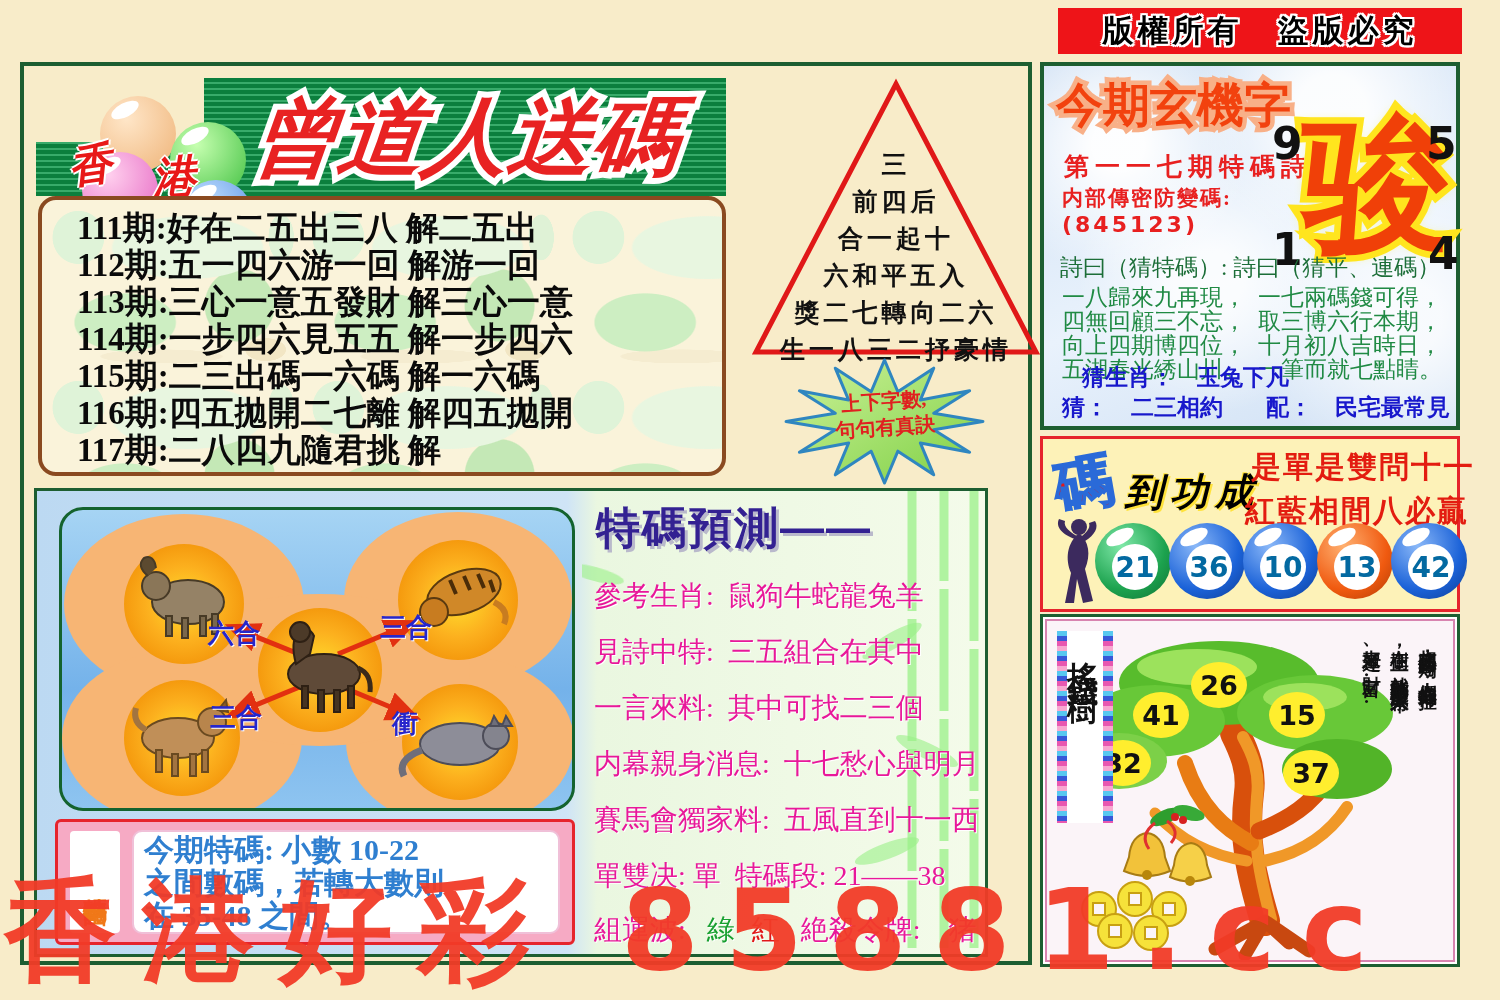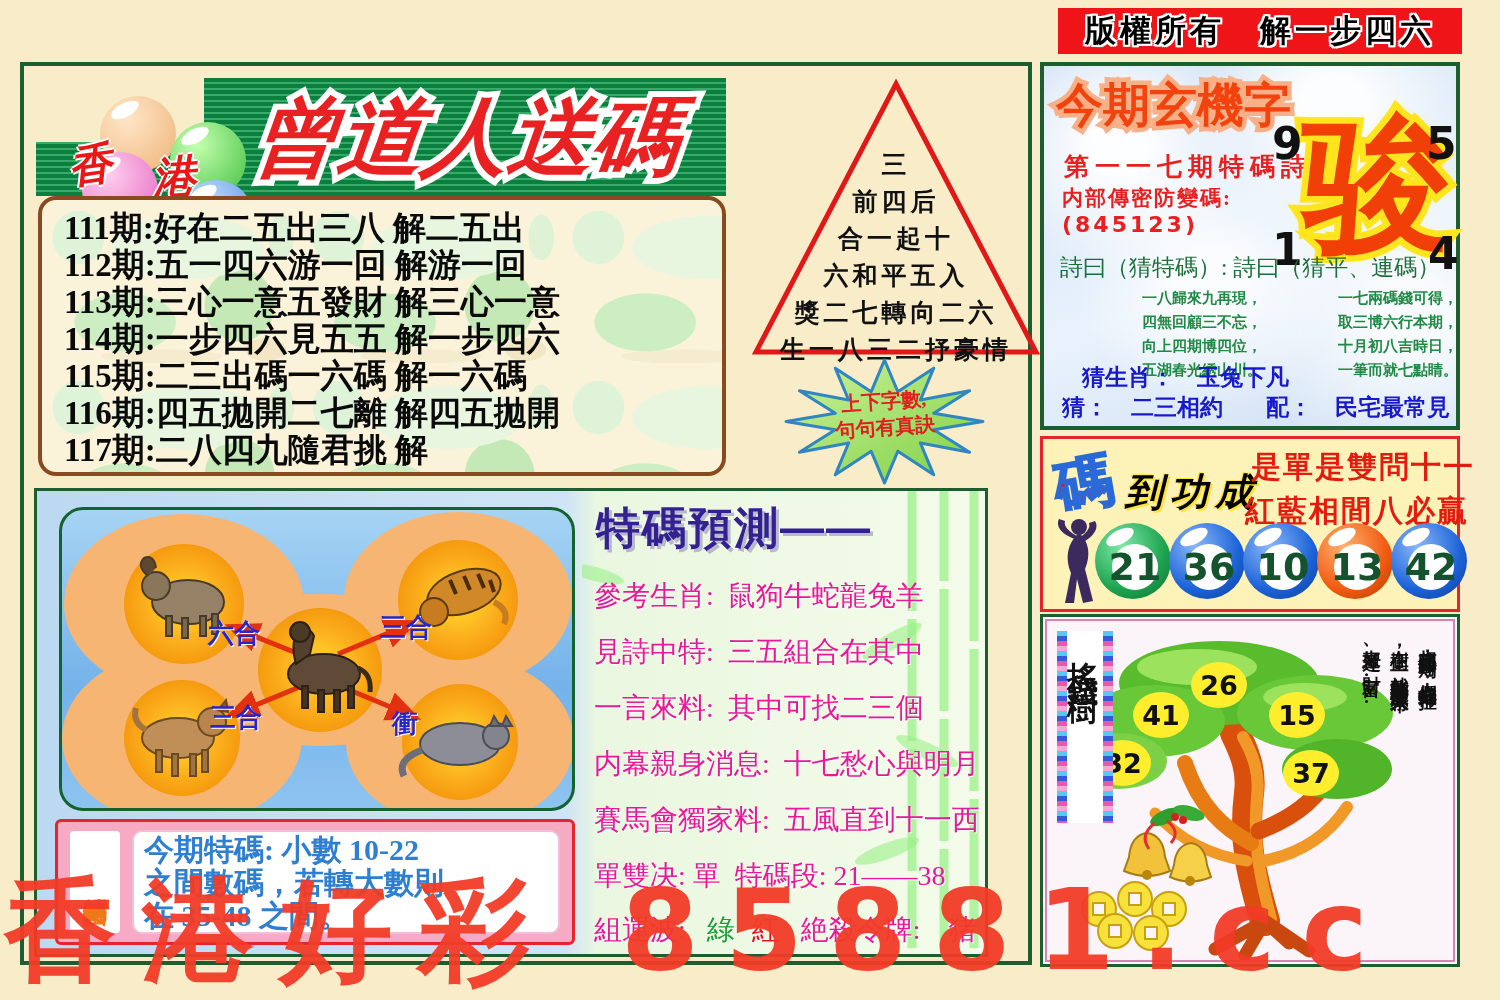--- a/index.html
+++ b/index.html
@@ -40,21 +40,21 @@
      background-color:#faf3da;
      background-image:
        radial-gradient(closest-side at 14% 22%, #dff3d8 0 70%, transparent 72%),
        radial-gradient(closest-side at 32% 72%, #cdeec2 0 60%, transparent 62%),
        radial-gradient(closest-side at 56% 28%, #e8f6e0 0 65%, transparent 67%),
        radial-gradient(closest-side at 76% 62%, #c4e8b6 0 55%, transparent 57%),
        radial-gradient(closest-side at 92% 22%, #dff2d6 0 60%, transparent 62%),
        radial-gradient(closest-side at 86% 88%, #f2e6c4 0 55%, transparent 57%),
        radial-gradient(closest-side at 46% 92%, #f5ecd0 0 50%, transparent 52%);
      background-size:260px 170px;padding:10px 0 0 22px;box-sizing:border-box;}
-  .period-row{font-size:33px;line-height:37px;font-weight:bold;color:#0a0a0a;white-space:nowrap;}
+  .period-row{font-size:33px;line-height:37px;font-weight:bold;color:#0a0a0a;white-space:nowrap;margin-left:13px;}
 
   
   .triangle-wrap{left:722px;top:8px;width:300px;height:305px;}
   .tri-lines{position:absolute;left:0;top:72px;width:100%;display:flex;flex-direction:column;align-items:center;}
   .tri-lines div{font-size:25px;font-weight:bold;color:#111;line-height:37px;white-space:nowrap;letter-spacing:4px;}
 
   
   .starburst-wrap{left:758px;top:288px;width:205px;height:135px;}
   .star-text{position:absolute;left:0;top:34px;width:100%;text-align:center;transform:rotate(-4deg);}
   .star-text div{font-size:20px;font-weight:bold;color:#e02020;line-height:26px;}
@@ -101,39 +101,39 @@
   .mystic-red{position:absolute;color:#e82020;font-weight:bold;white-space:nowrap;}
   .m-poemtitle{left:20px;top:84px;font-size:25px;letter-spacing:6px;}
   .m-codelabel{left:18px;top:118px;font-size:21px;letter-spacing:2px;}
   .m-code{left:18px;top:146px;font-size:22px;letter-spacing:3px;font-family:"DejaVu Sans",sans-serif;}
   .big-char{position:absolute;left:258px;top:40px;width:150px;height:160px;font-size:148px;font-weight:bold;line-height:160px;text-align:center;}
   .big-char .back{position:absolute;left:0;top:0;width:100%;color:#ffe51e;-webkit-text-stroke:13px #ffe51e;text-shadow:0 0 12px rgba(255,240,60,.9);}
   .big-char .front{position:relative;color:#f04008;}
   .corner-num{position:absolute;font-size:44px;font-weight:bold;color:#111;font-family:"DejaVu Sans",sans-serif;}
   .m-poemheader{position:absolute;left:16px;top:186px;font-size:23px;font-weight:normal;color:#1c6e38;white-space:nowrap;}
   .poem-col{position:absolute;top:220px;width:200px;}
-  .poem-col div{font-size:15px;font-weight:bold;color:#208a44;line-height:24px;white-space:nowrap;text-align:right;}
+  .poem-col div{font-size:23px;font-weight:normal;color:#208a44;line-height:24px;white-space:nowrap;}
   .pc-left{left:18px;}
   .pc-right{left:214px;}
   .m-blue{position:absolute;font-size:23px;font-weight:bold;color:#1818cc;white-space:nowrap;}
 
   
   .success-panel{left:1040px;top:436px;width:414px;height:170px;border:3px solid #e6242c;background:#fdf2b8;}
   .succ-char{position:absolute;left:12px;top:6px;font-size:58px;font-weight:bold;color:#e41818;
              -webkit-text-stroke:2px #2a6ad8;transform:rotate(-10deg);}
   .succ-rest{position:absolute;left:82px;top:28px;font-size:38px;font-weight:bold;font-style:italic;color:#000000;
              letter-spacing:7px;text-shadow:2px 2px 0 #ffe23a,-1px -1px 0 #ffe23a;}
   .succ-slogan{position:absolute;font-size:30px;font-weight:bold;color:#e31c10;white-space:nowrap;letter-spacing:2px;}
   .ball{position:absolute;width:76px;height:76px;border-radius:50%;}
   .ball::before{content:"";position:absolute;left:10px;top:7px;width:30px;height:14px;border-radius:50%;
                 background:#fff;transform:rotate(-28deg);}
   .ball::after{content:"";position:absolute;left:4px;bottom:-9px;width:72px;height:14px;border-radius:50%;
                background:rgba(96,78,20,.45);z-index:-1;}
   .ball .num{position:absolute;left:17px;top:21px;width:46px;height:46px;border-radius:50%;background:#fff;
-             display:flex;align-items:center;justify-content:center;font-size:38px;font-weight:bold;color:#14532d;
+             display:flex;align-items:center;justify-content:center;font-size:28px;font-weight:bold;color:#0369a1;
              font-family:"DejaVu Sans",sans-serif;}
 
   
   .tree-panel{left:1040px;top:614px;width:414px;height:347px;border:3px solid #1d5e31;background:#fff;}
   .tree-inner{position:absolute;inset:2px;border:2px solid #d884b0;background:#fbf4f8;}
   .tree-label{position:absolute;left:10px;top:10px;width:56px;height:192px;background:#fff;
               border-left:10px solid transparent;border-right:10px solid transparent;box-sizing:border-box;
               background-clip:padding-box;}
   .tree-label::before,.tree-label::after{content:"";position:absolute;top:-0px;width:10px;height:100%;
       background:repeating-linear-gradient(180deg,#58c8f0 0 5px,#3858d8 5px 10px,#e858b0 10px 15px,#f8a8d0 15px 20px);}
@@ -151,21 +151,21 @@
   
   .watermark{left:4px;top:856px;font-size:112px;font-weight:bold;color:#f23b28;letter-spacing:26px;
              white-space:nowrap;z-index:60;font-family:"DejaVu Sans",sans-serif;opacity:.95;}
 </style>
 </head>
 <body>
 
 <div class="page">
 
   <div class="abs copyright">
-    <span class="txt">版權所有　解一步四六</span>
+    <span class="txt">版權所有　盜版必究</span>
   </div>
 
   <div class="abs left-frame">
 
     <div class="abs masthead">
       <div class="notch"></div>
       <div class="mast-title">
         <span class="back">曾道人送碼</span>
         <span class="front">曾道人送碼</span>
       </div>

